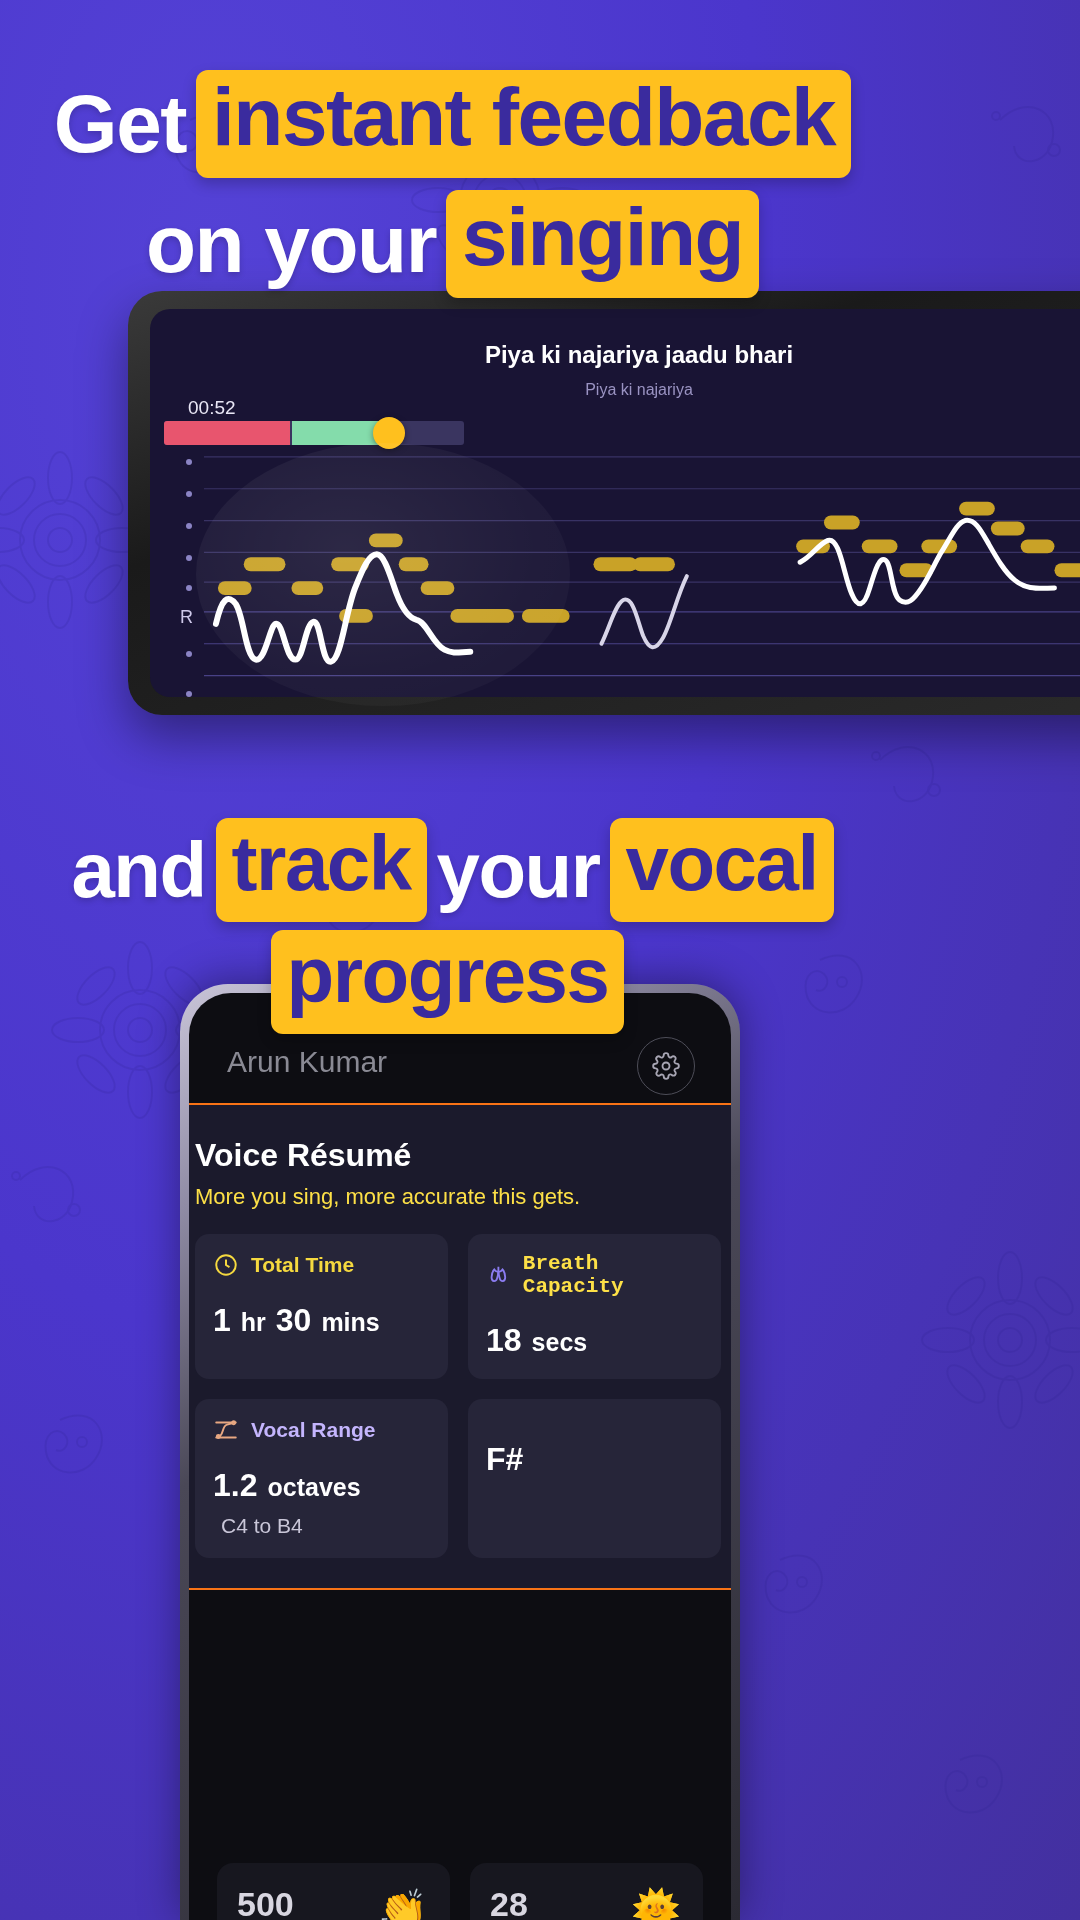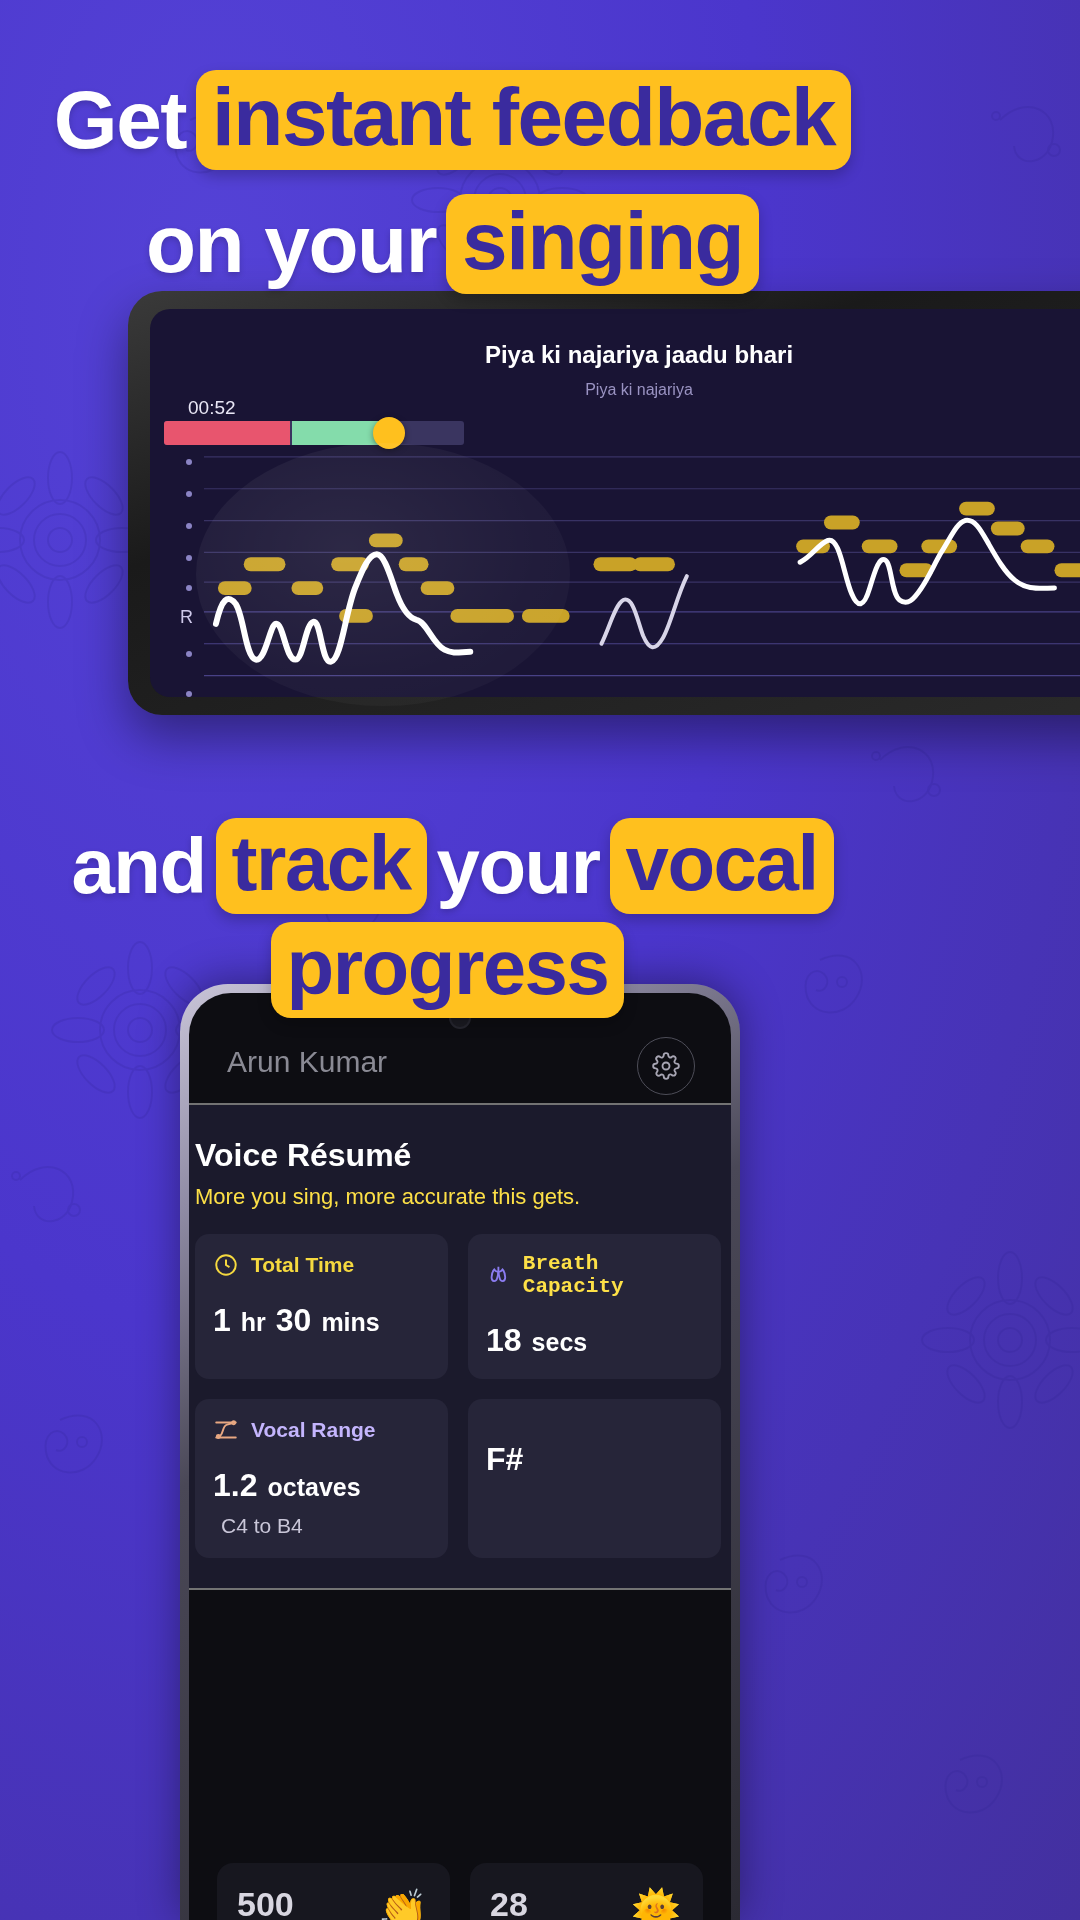--- a/index.html
+++ b/index.html
@@ -30,29 +30,29 @@
     font-weight:800;
     letter-spacing:-1.5px;
     color:#ffffff;
     padding:0 10px;
     white-space:nowrap;
     text-shadow:0 3px 6px rgba(0,0,0,.18);
   }
   .hl-word.hi {
     color:#3a2b9e;
     background:#ffc01e;
-    border-radius:20px;
-    padding:6px 16px 12px 16px;
+    border-radius:12px;
+    padding:6px 16px 20px 16px;
     text-shadow:none;
     box-shadow:0 6px 14px rgba(0,0,0,.22);
   }
 
   #headline-top { top:70px; }
   #headline-top .hl-word { font-size:82px; }
-  #headline-top .hl-line + .hl-line { margin-top:24px; }
+  #headline-top .hl-line + .hl-line { margin-top:12px; }
 
   #headline-bottom { top:818px; }
   #headline-bottom .hl-word { font-size:78px; }
   #headline-bottom .hl-line + .hl-line { margin-top:8px; }
 
   
   #phone-top {
     position:absolute;
     left:128px; top:291px;
     width:1010px; height:424px;
@@ -145,21 +145,21 @@
   #settings-btn {
     position:absolute; right:36px; top:44px;
     width:58px; height:58px; border-radius:50%;
     border:1.5px solid #4d4d58;
     display:flex; align-items:center; justify-content:center;
   }
   #voice-card {
     position:absolute; left:-26px; top:110px;
     width:590px;
     background:#1b1a2c;
-    border:2px solid #737373;
+    border:2px solid #f97316;
     border-radius:22px;
     padding:32px 30px 30px 30px;
   }
   #vc-title { color:#ffffff; font-size:32px; font-weight:700; }
   #vc-sub { color:#fde047; font-size:22px; margin-top:10px; }
   #stat-grid {
     display:grid; grid-template-columns:1fr 1fr;
     gap:20px; margin-top:24px;
   }
   .stat-card {

